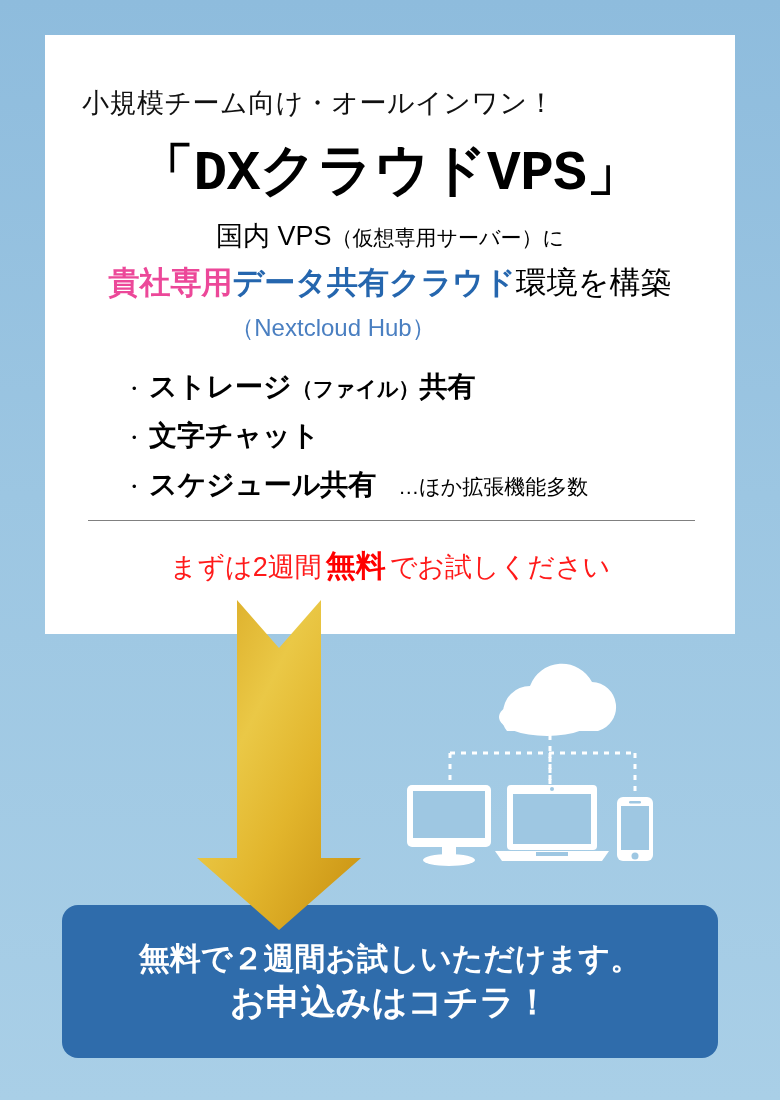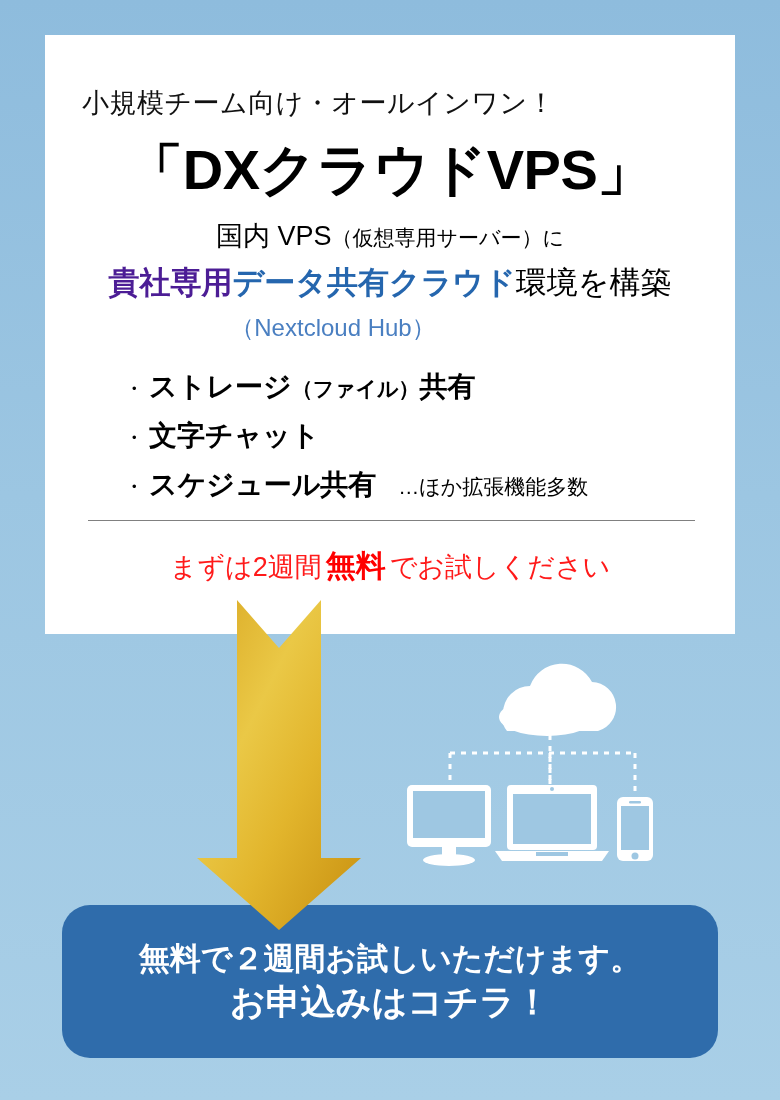--- a/index.html
+++ b/index.html
@@ -42,20 +42,21 @@
     position: absolute;
     top: 98px;
     left: 0;
     width: 690px;
     text-align: center;
     font-size: 56px;
     font-weight: bold;
     color: #000000;
     letter-spacing: -0.5px;
     white-space: nowrap;
+    font-family: Liberation Mono, monospace;
   }
 
   .sub-line-1 {
     position: absolute;
     top: 183px;
     left: 0;
     width: 690px;
     text-align: center;
     white-space: nowrap;
     color: #000000;
@@ -72,21 +73,21 @@
   .sub-line-2 {
     position: absolute;
     top: 227px;
     left: 0;
     width: 690px;
     text-align: center;
     white-space: nowrap;
     font-size: 31px;
     font-weight: bold;
   }
-  .sub-line-2 .seg-orange { color: #4c1d95; }
+  .sub-line-2 .seg-orange { color: #ec4899; }
   .sub-line-2 .seg-blue   { color: #2566ae; }
   .sub-line-2 .seg-black  { color: #000000; font-weight: normal; }
 
   .sub-line-3 {
     position: absolute;
     top: 277px;
     left: 0;
     width: 576px;
     text-align: center;
     white-space: nowrap;
@@ -179,21 +180,21 @@
   }
 
   
   #cta-button {
     position: absolute;
     left: 62px;
     top: 905px;
     width: 656px;
     height: 153px;
     background: #2f6cab;
-    border-radius: 28px;
+    border-radius: 16px;
     z-index: 2;
     display: flex;
     flex-direction: column;
     align-items: center;
     justify-content: center;
     cursor: pointer;
   }
   .cta-line-1 {
     font-size: 31px;
     font-weight: bold;

